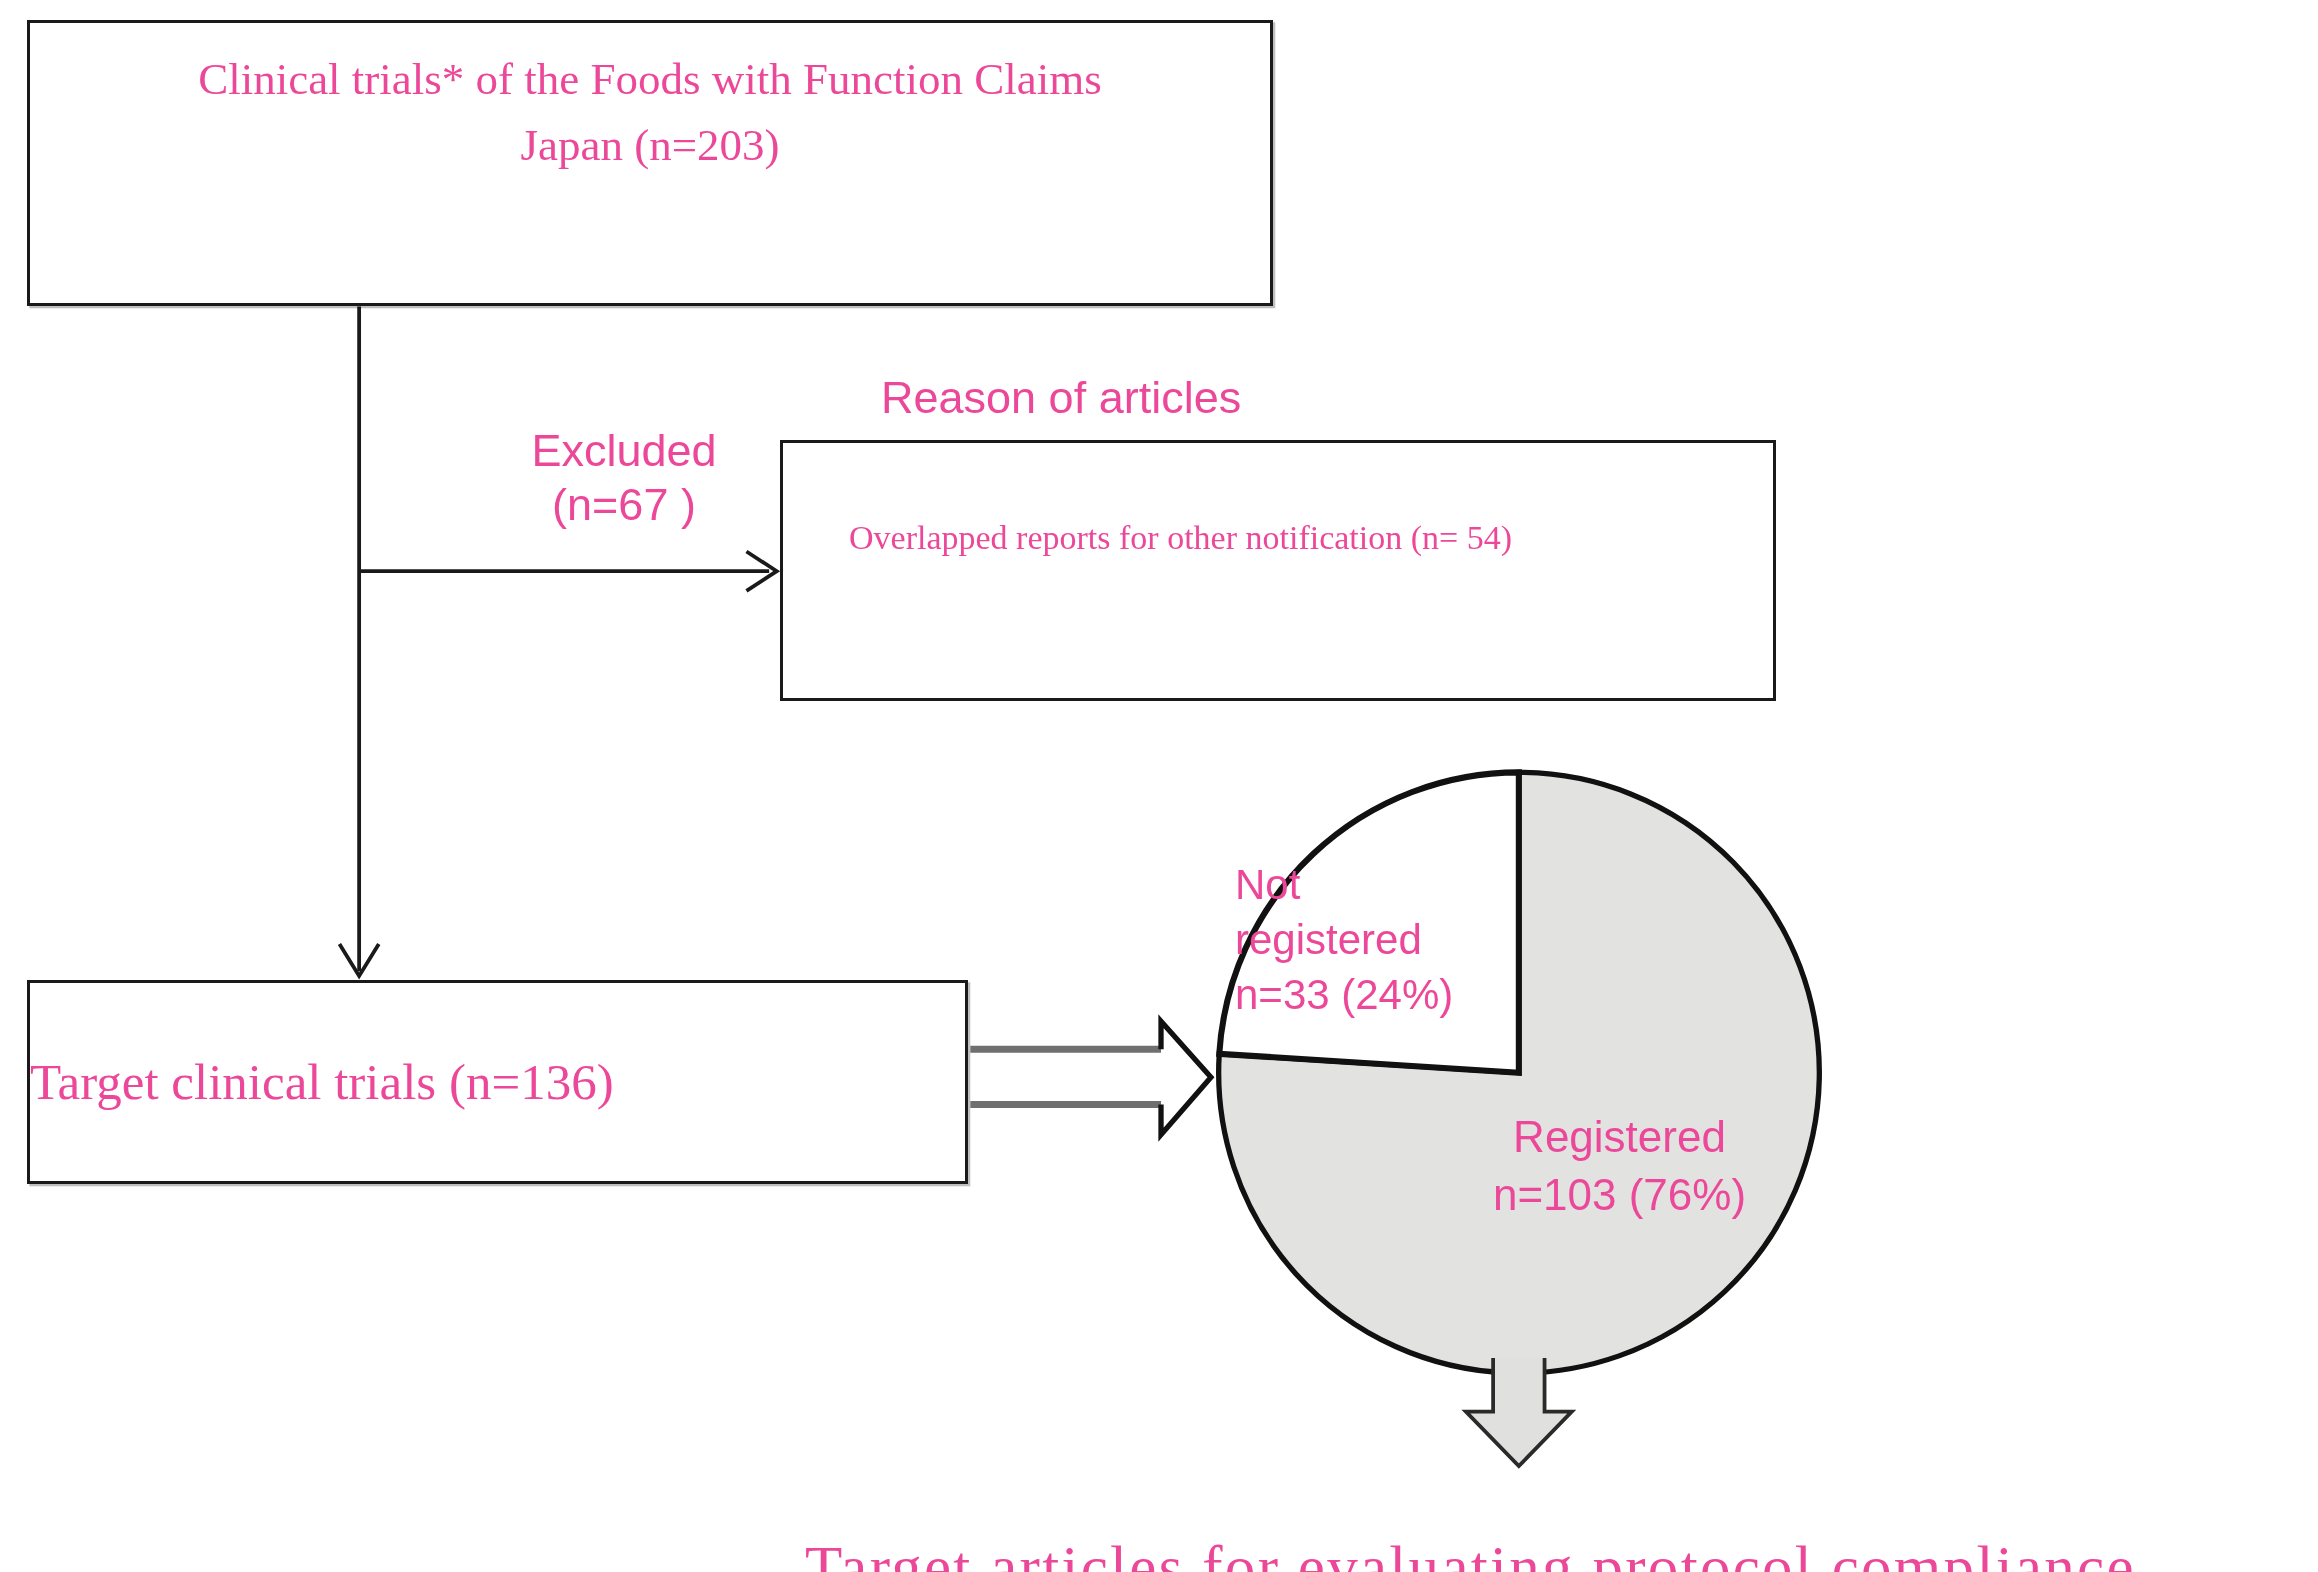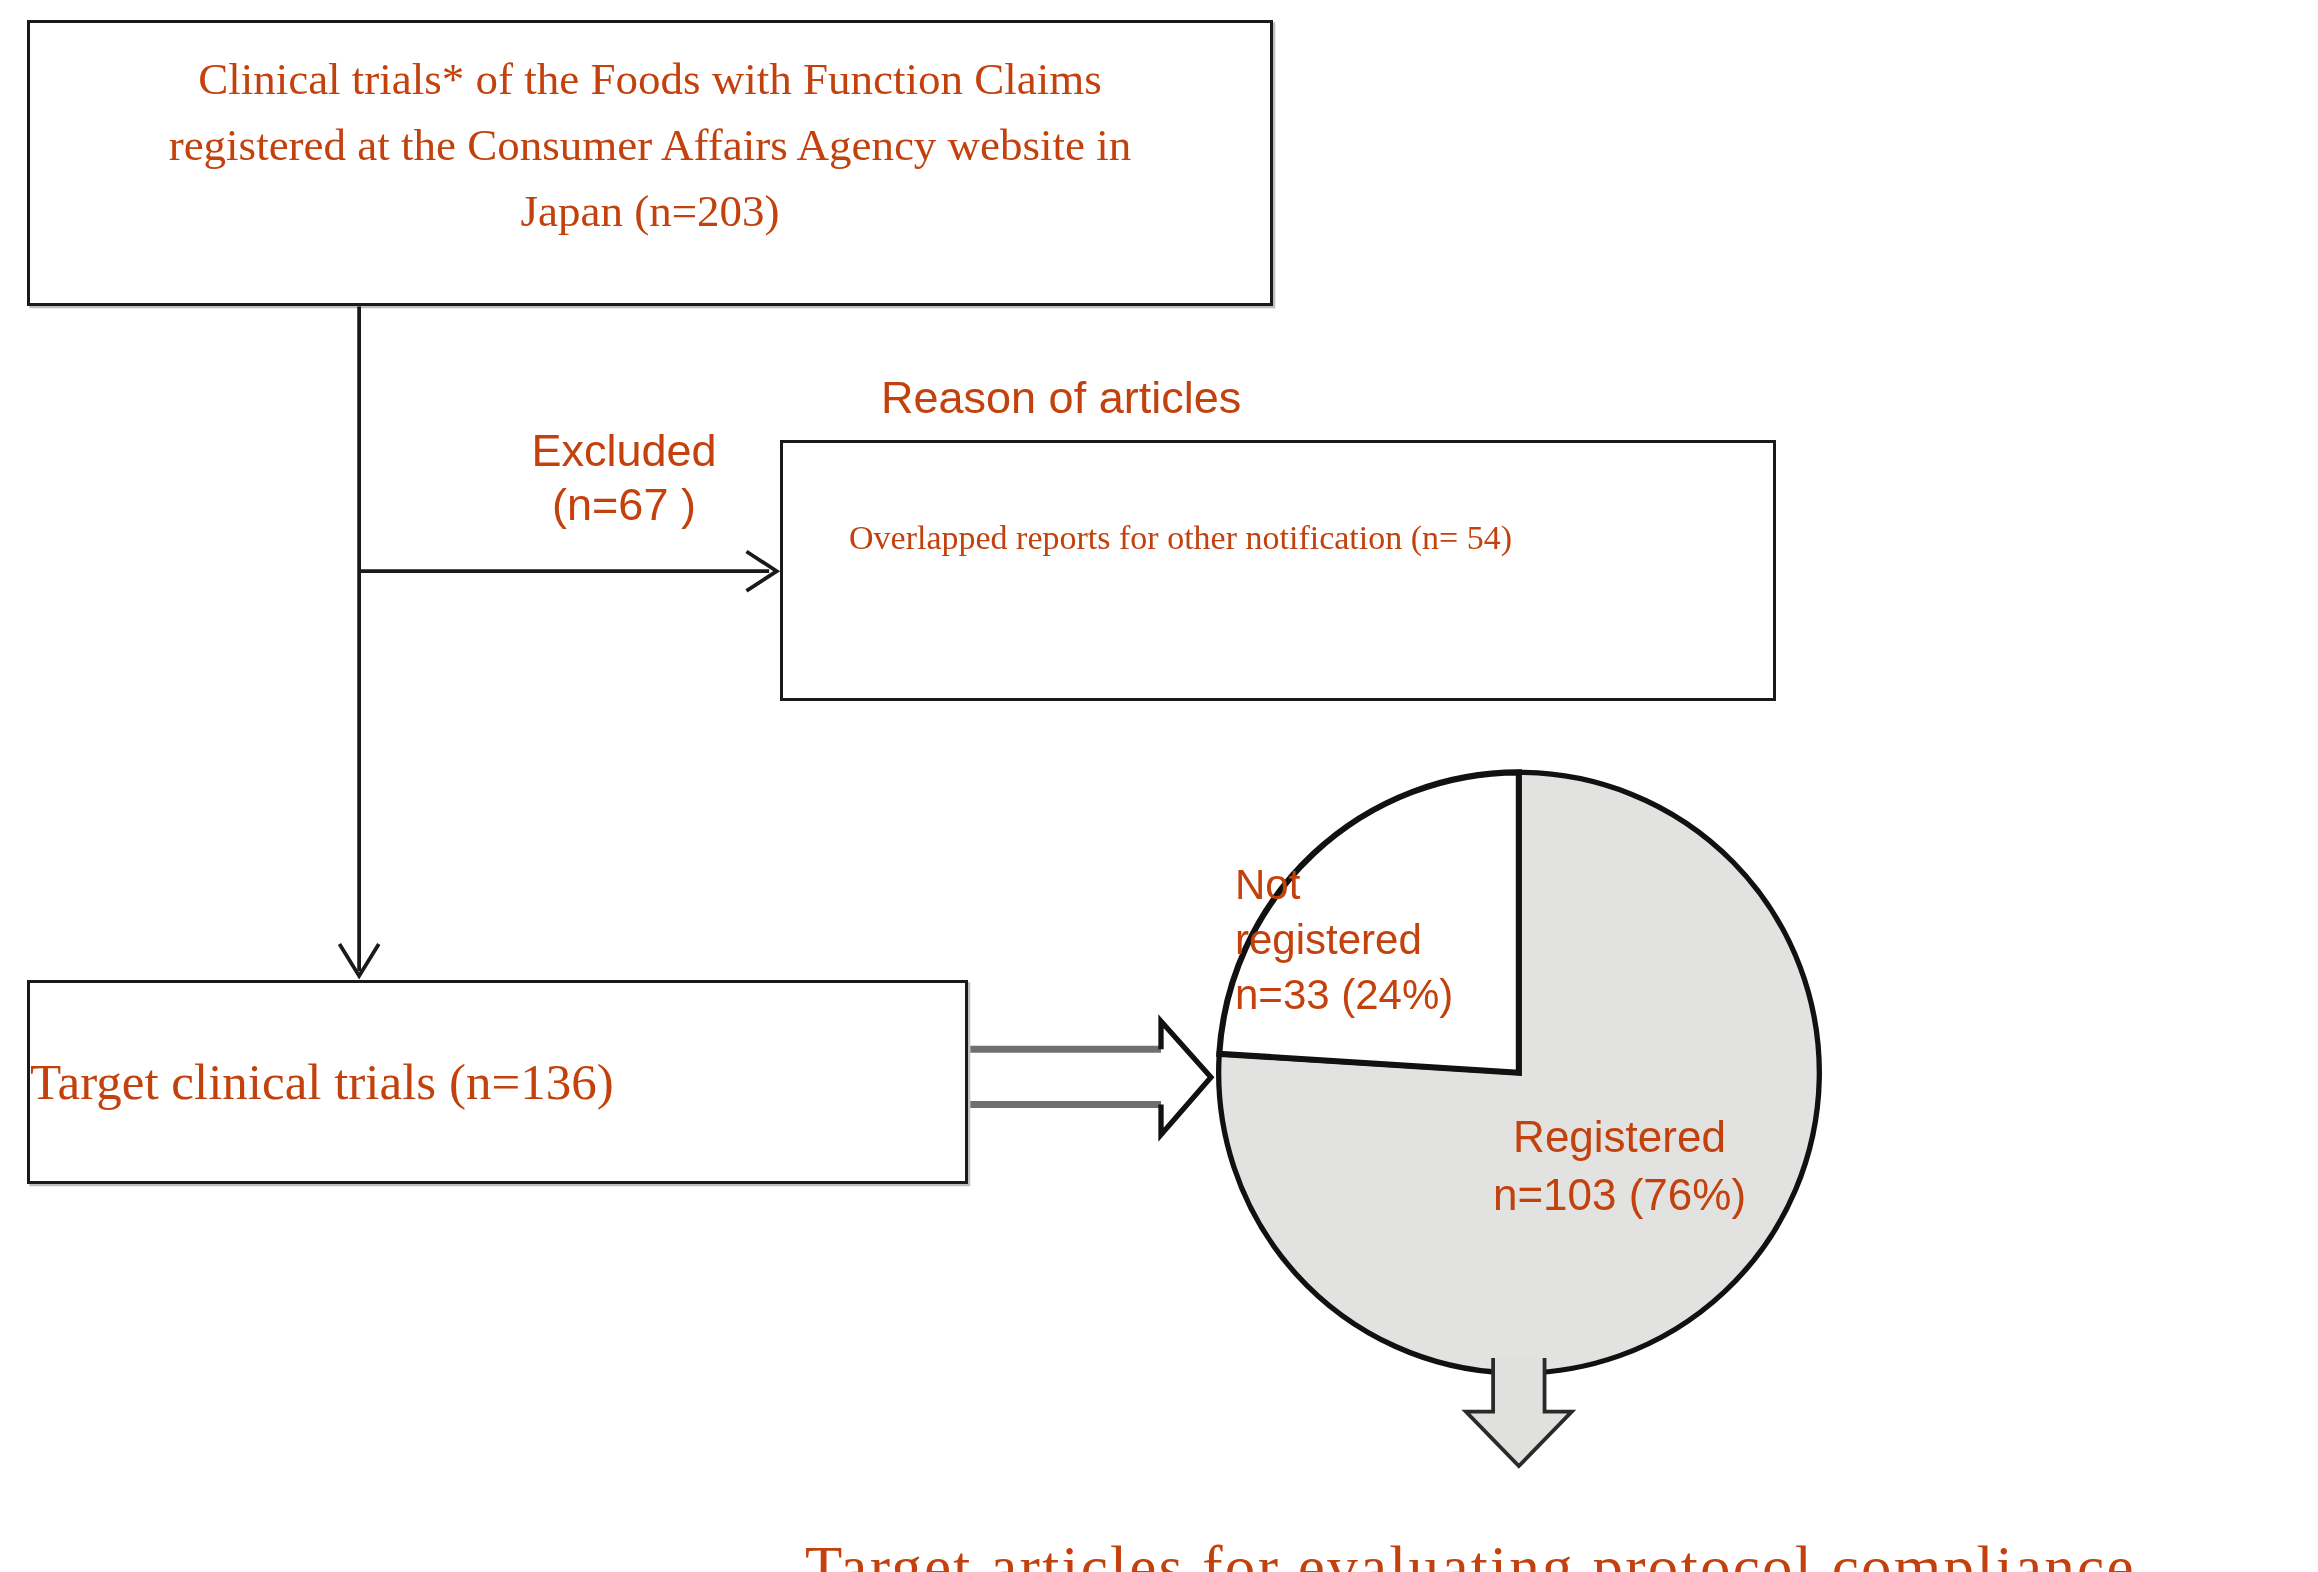--- a/index.html
+++ b/index.html
@@ -2,21 +2,21 @@
 <html style="font-size:12px"><head>
 <meta charset="utf-8">
 <style>
   html,body{margin:0;padding:0;background:#ffffff;}
   .canvas{
     position:relative;
     width:2319px;
     height:1572px;
     background:#ffffff;
     font-family:"Liberation Serif", serif;
-    color:#c2410c;
+    color:#ec4899;
     overflow:hidden;
   }
   .abs{position:absolute;box-sizing:border-box;}
   .flowbox{
     border:3.8px solid #1a1a1a;
     background:#ffffff;
     box-shadow:2.3px 2.3px 0 rgba(0,0,0,0.25);
   }
   .serif-text{font-family:"Liberation Serif", serif;}
   .sans-text{font-family:"Liberation Sans", sans-serif;}
@@ -79,21 +79,20 @@
 
     <path d="M 2007 1418 L 1611 1393 A 397 397 0 1 0 2007 1021 Z" stroke="#111111" stroke-width="7" fill="#e2e2e0"></path>
     <path d="M 2007 1418 L 2007 1021 A 397 397 0 0 0 1611 1393 Z" stroke="#111111" stroke-width="8" fill="#ffffff"></path>
 
     <path d="M 1973 1795 L 1973 1866 L 1937 1866 L 2007 1938 L 2077 1866 L 2041 1866 L 2041 1795" stroke="#2a2a2a" stroke-width="5" fill="#e0e0de"></path>
   </svg>
 
   <div id="top-box" class="abs flowbox">
     <div class="inner serif-text">
       <div>Clinical trials* of the Foods with Function Claims</div>
-      <div>registered at  the Consumer Affairs Agency website in</div>
       <div>Japan  (n=203)</div>
     </div>
   </div>
 
   <div id="excluded-label" class="abs sans-text">
     <div>Excluded</div>
     <div>(n=67 )</div>
   </div>
 
   <div id="reason-heading" class="abs sans-text">Reason of articles</div>

